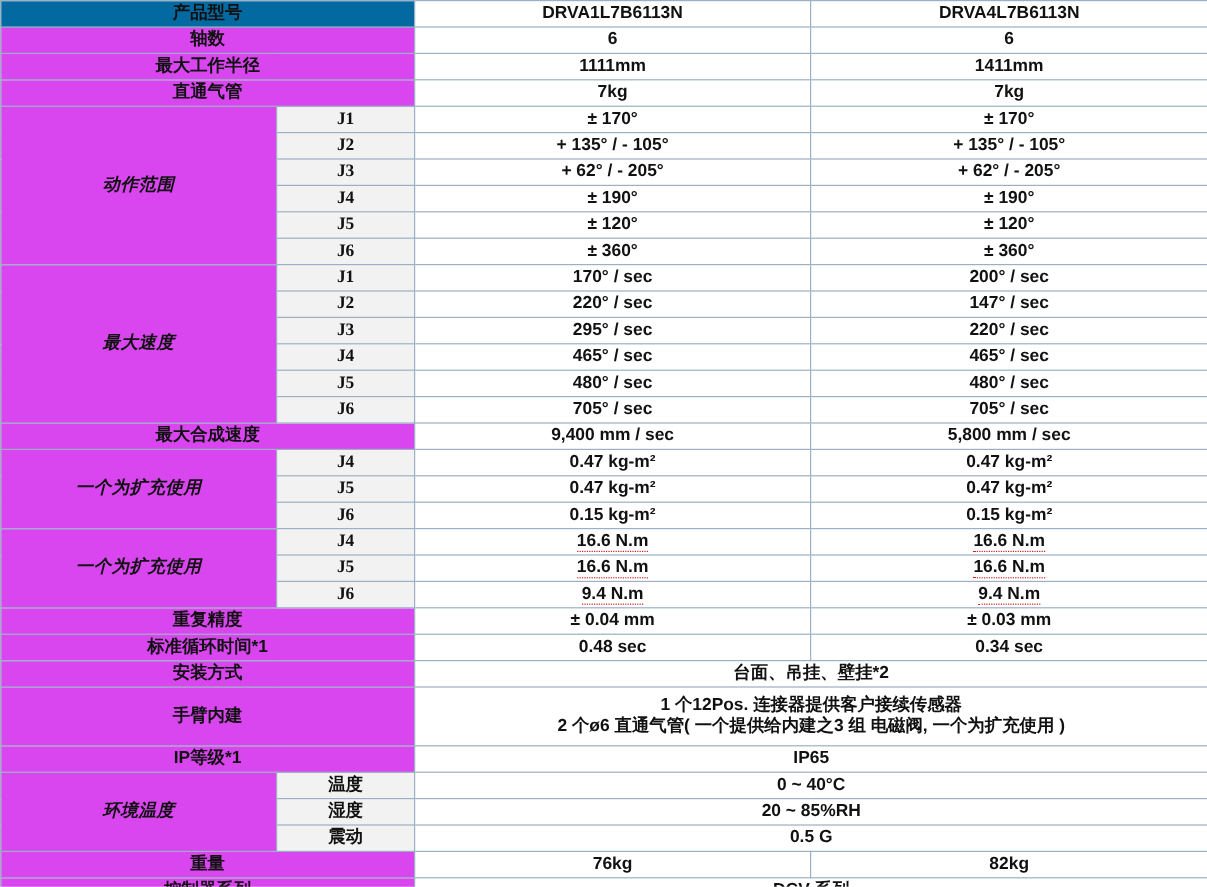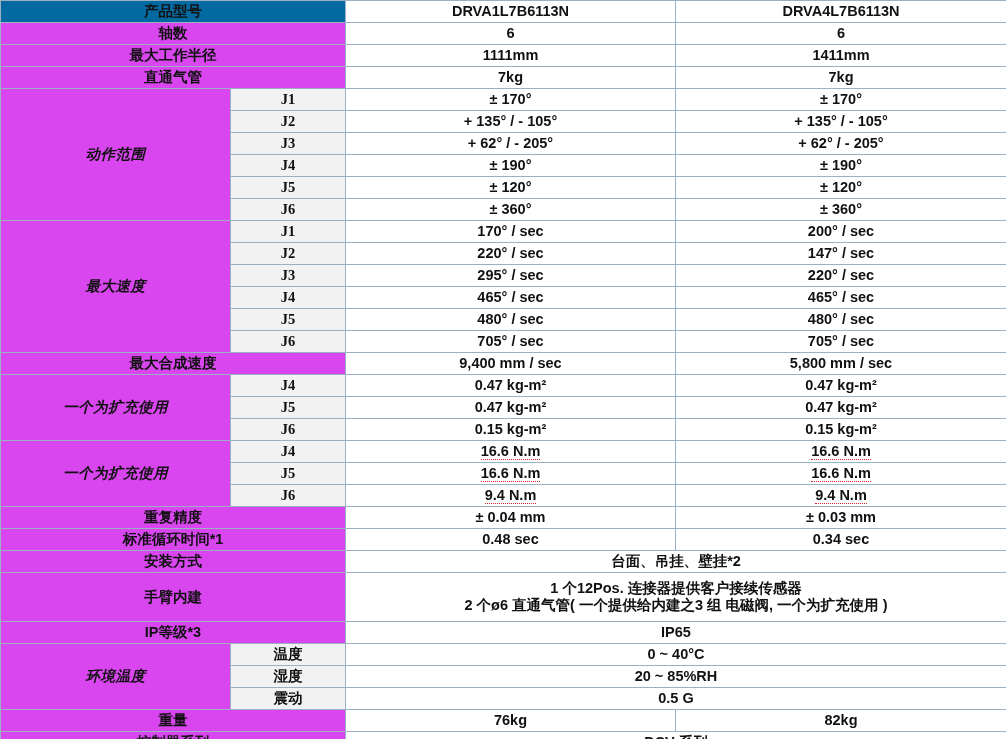--- a/index.html
+++ b/index.html
@@ -225,21 +225,21 @@
 
     <tr>
       <td class="label" colspan="2" style="height:48px">手臂内建</td>
       <td class="val" colspan="2" style="height:48px">
         <div>1 个12Pos. 连接器提供客户接续传感器</div>
         <div>2 个ø6 直通气管( 一个提供给内建之3 组 电磁阀,  一个为扩充使用 )</div>
       </td>
     </tr>
 
     <tr>
-      <td class="label tall" colspan="2">IP等级*3</td>
+      <td class="label tall" colspan="2">IP等级*1</td>
       <td class="val tall" colspan="2">IP65</td>
     </tr>
 
     <tr>
       <td class="label wide" rowspan="3">环境温度</td>
       <td class="joint tall">温度</td>
       <td class="val tall" colspan="2">0 ~ 40°C</td>
     </tr>
     <tr>
       <td class="joint tall">湿度</td>

